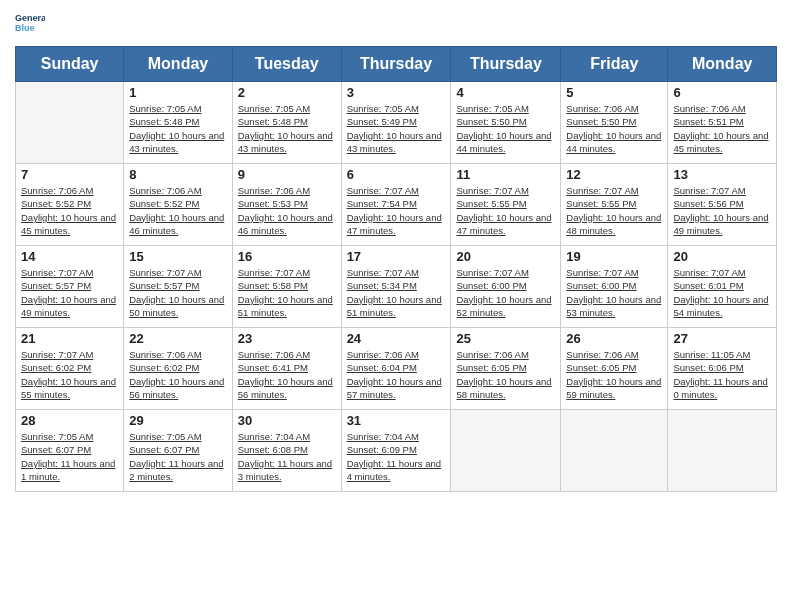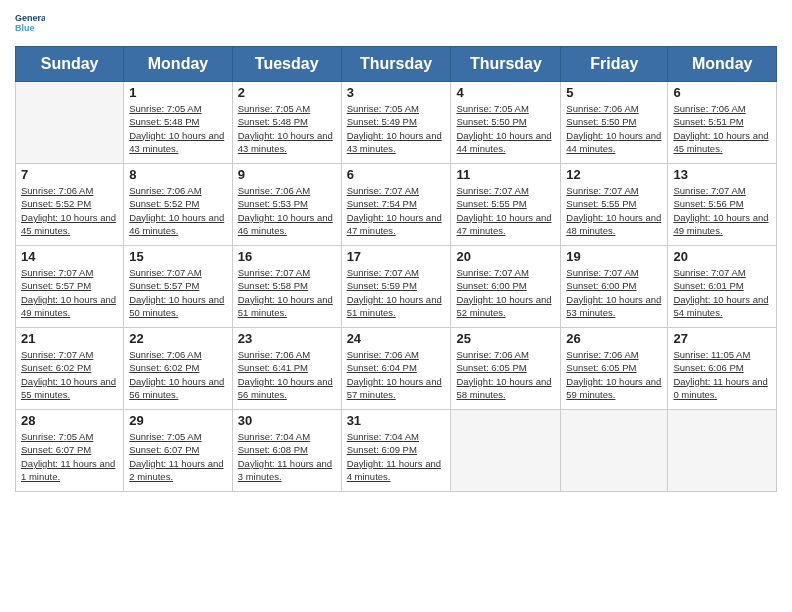--- a/index.html
+++ b/index.html
@@ -227,21 +227,21 @@
           <td>
             <span class="day-number">16</span>
             <div class="day-info">Sunrise: 7:07 AM
 Sunset: 5:58 PM
 Daylight: 10 hours
 and 51 minutes.</div>
           </td>
           <td>
             <span class="day-number">17</span>
             <div class="day-info">Sunrise: 7:07 AM
-Sunset: 5:59 PM
+Sunset: 5:34 PM
 Daylight: 10 hours
 and 51 minutes.</div>
           </td>
           <td>
             <span class="day-number">20</span>
             <div class="day-info">Sunrise: 7:07 AM
 Sunset: 6:00 PM
 Daylight: 10 hours
 and 52 minutes.</div>
           </td>

